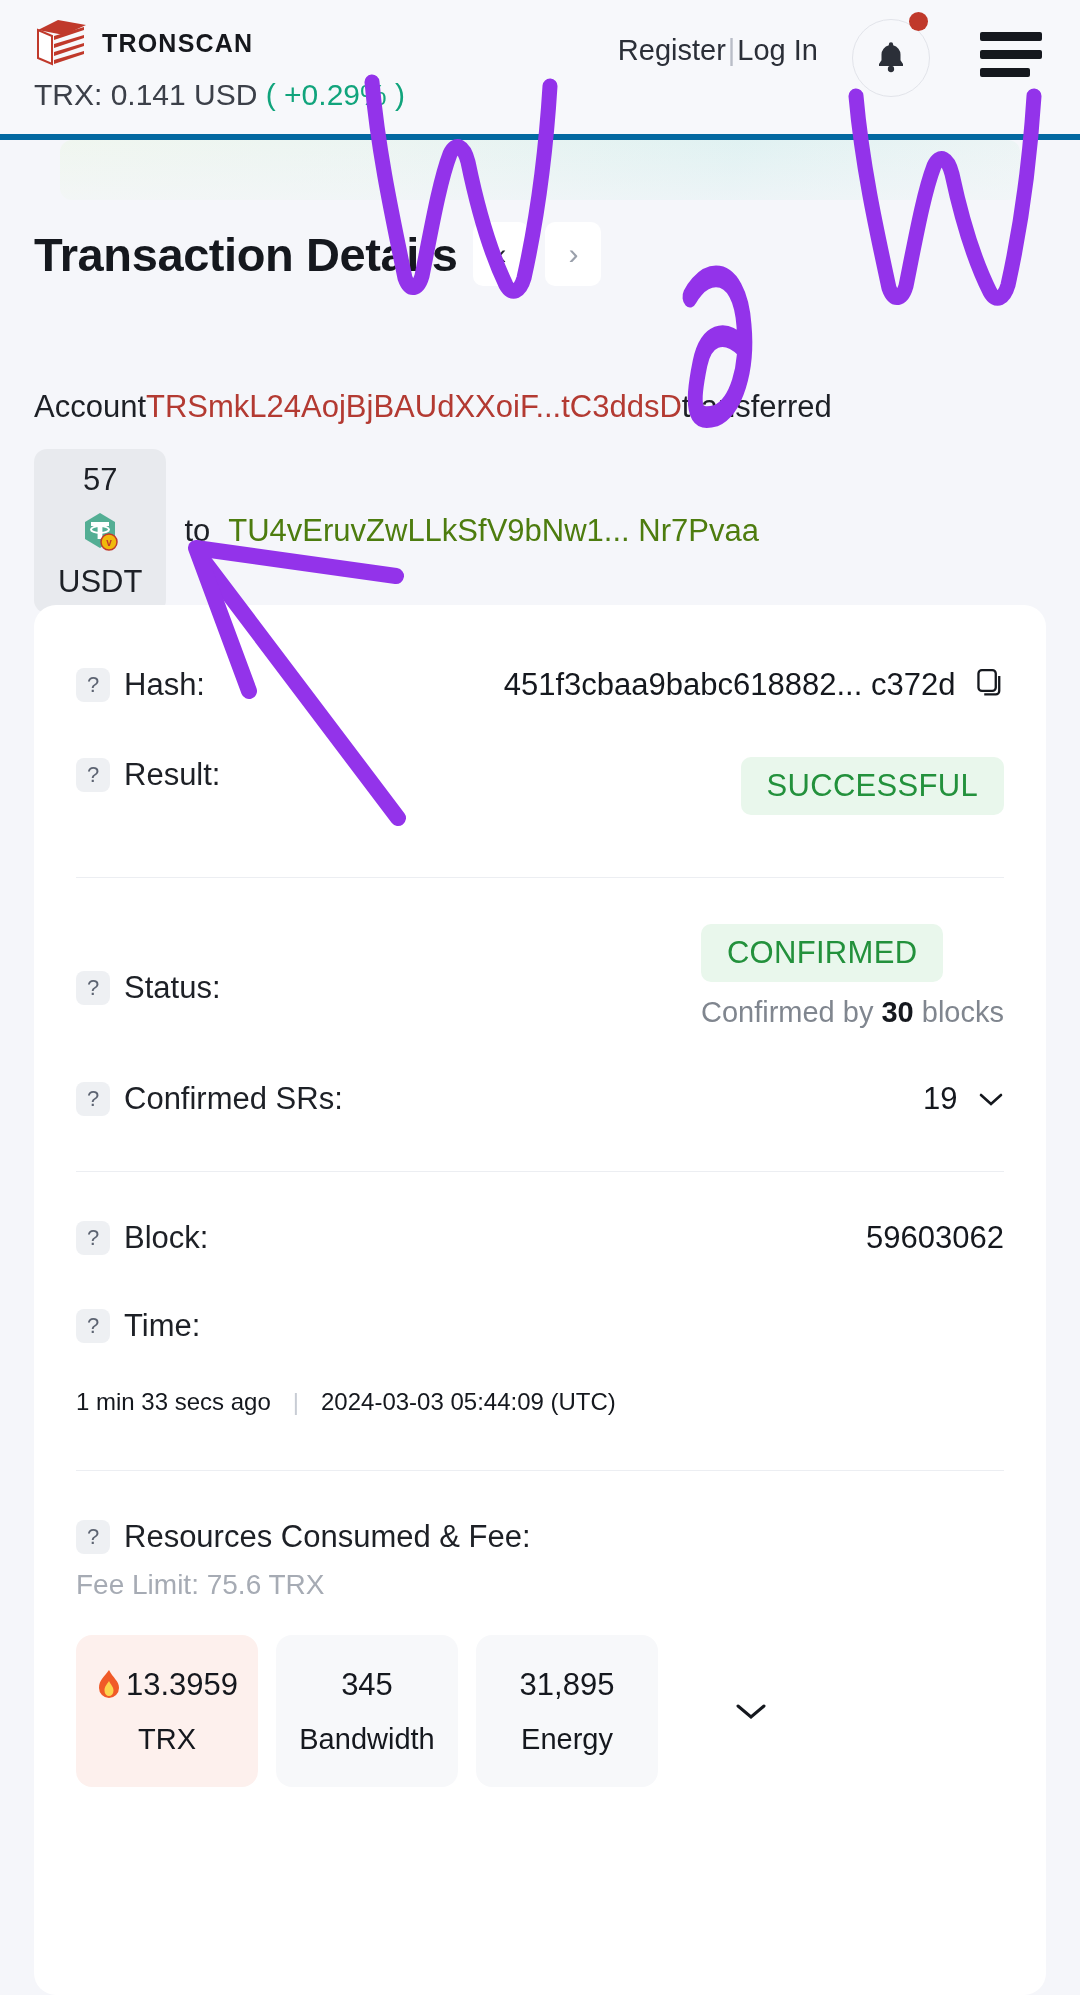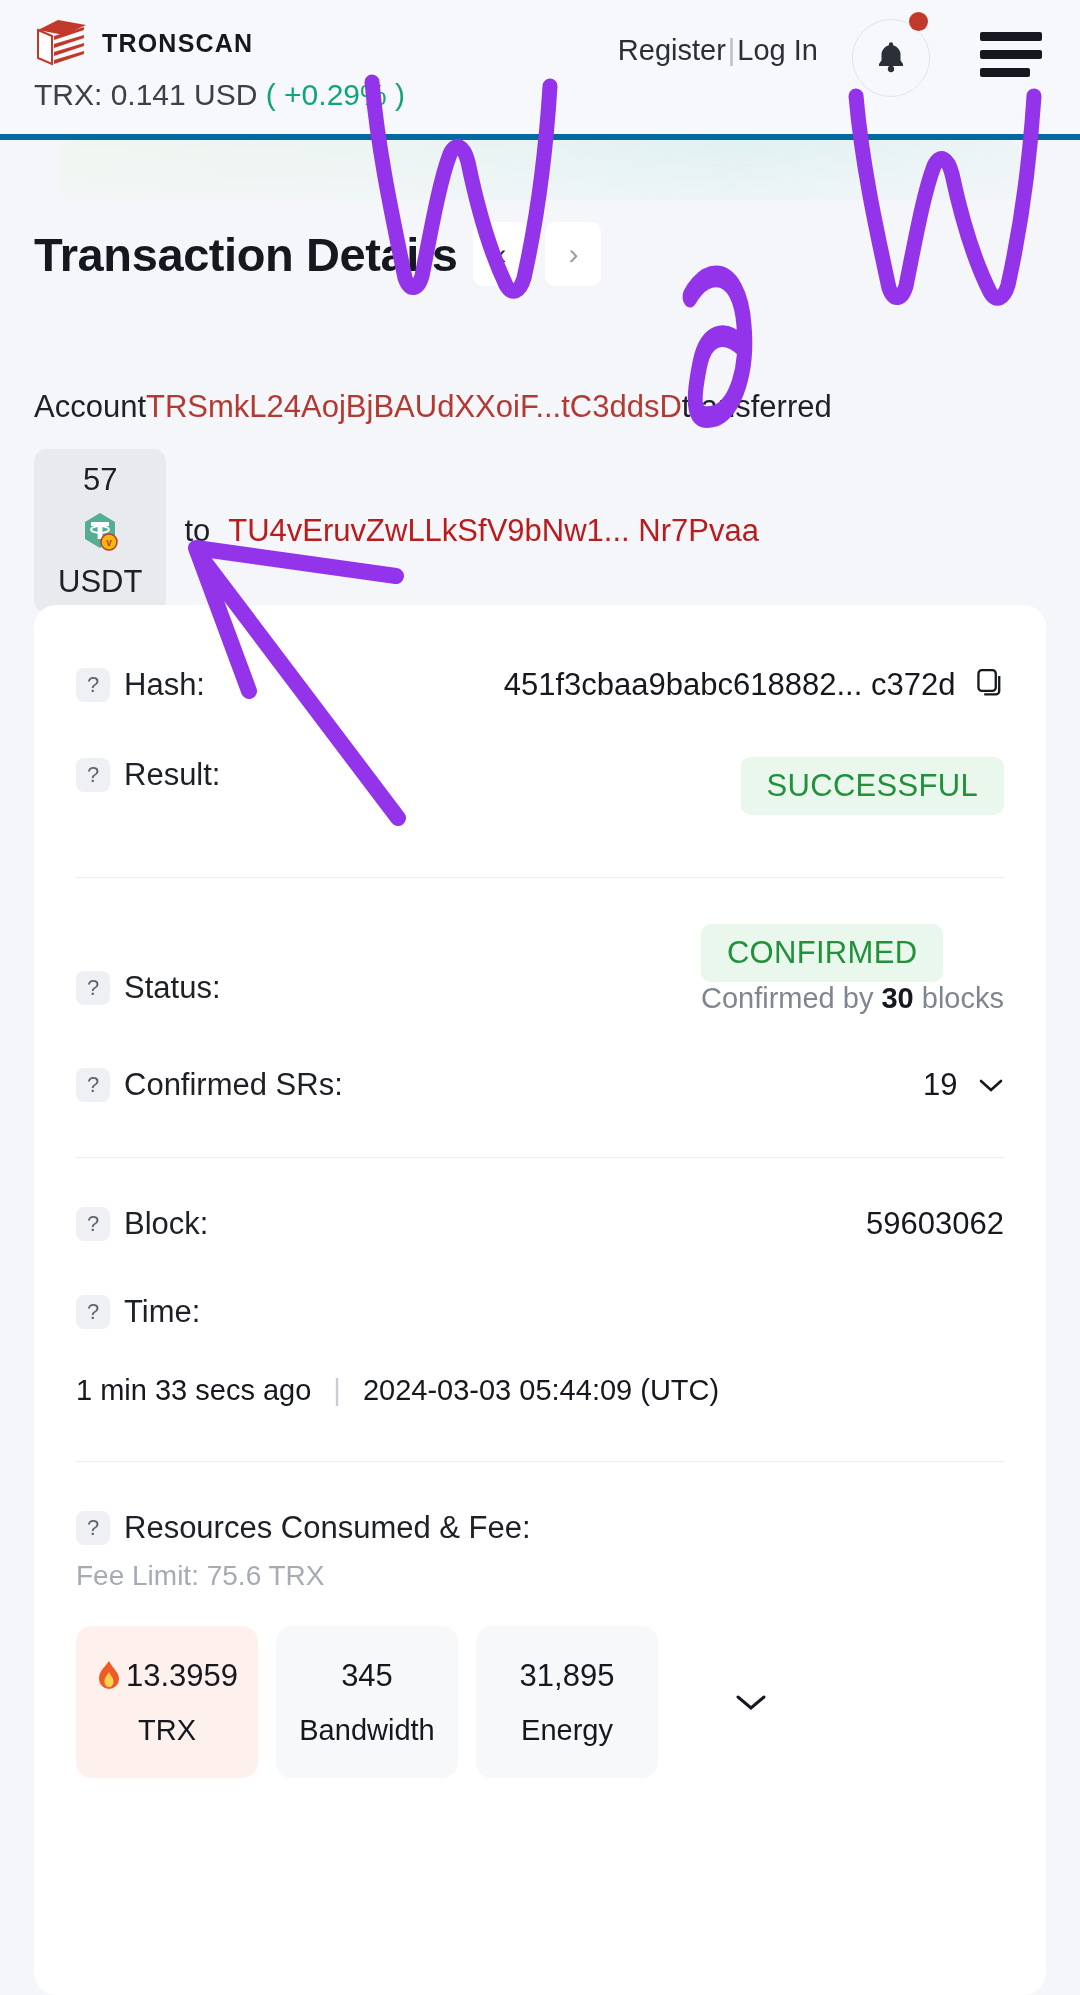--- a/index.html
+++ b/index.html
@@ -159,21 +159,21 @@
     gap: 13px;
     background: #e8eaee;
     border-radius: 13px;
     padding: 13px 24px;
     font-size: 31px;
     color: #1d2026;
     flex-direction: column;
   }
   .usdt-ico { position: relative; width: 40px; height: 40px; display:block; }
   .to-word { font-size: 31px; color: #1d2026; }
-  .to-addr { font-size: 31px; color: #b91c1c; }
+  .to-addr { font-size: 31px; color: #4d7c0f; }
 
   
   .card {
     position: absolute;
     top: 605px; left: 34px;
     width: 1012px;
     min-height: 1390px;
     background: #ffffff;
     border-radius: 22px;
   }
@@ -215,32 +215,33 @@
   .badge {
     display: inline-block;
     background: #e9f7ec;
     color: #23913c;
     font-size: 31px;
     border-radius: 10px;
     padding: 11px 26px;
     letter-spacing: .3px;
   }
   .sub-note {
+    margin-top: 14px;
     font-size: 29px;
     color: #80868f;
     text-align: right;
     white-space: nowrap;
   }
   .sub-note b { color: #15181e; font-weight: 700; }
   .copy-ico { display: inline-block; width: 28px; height: 30px; margin-left: 12px; vertical-align: -4px; }
   .chev { display: inline-block; width: 26px; height: 16px; margin-left: 12px; vertical-align: 2px; }
 
   .time-line {
     padding: 0 42px;
-    font-size: 29px;
+    font-size: 24px;
     color: #15181e;
     display: flex;
     align-items: center;
     gap: 22px;
     white-space: nowrap;
   }
   .time-sep { color: #c8ccd4; }
 
   .fee-limit {
     padding: 0 42px;

